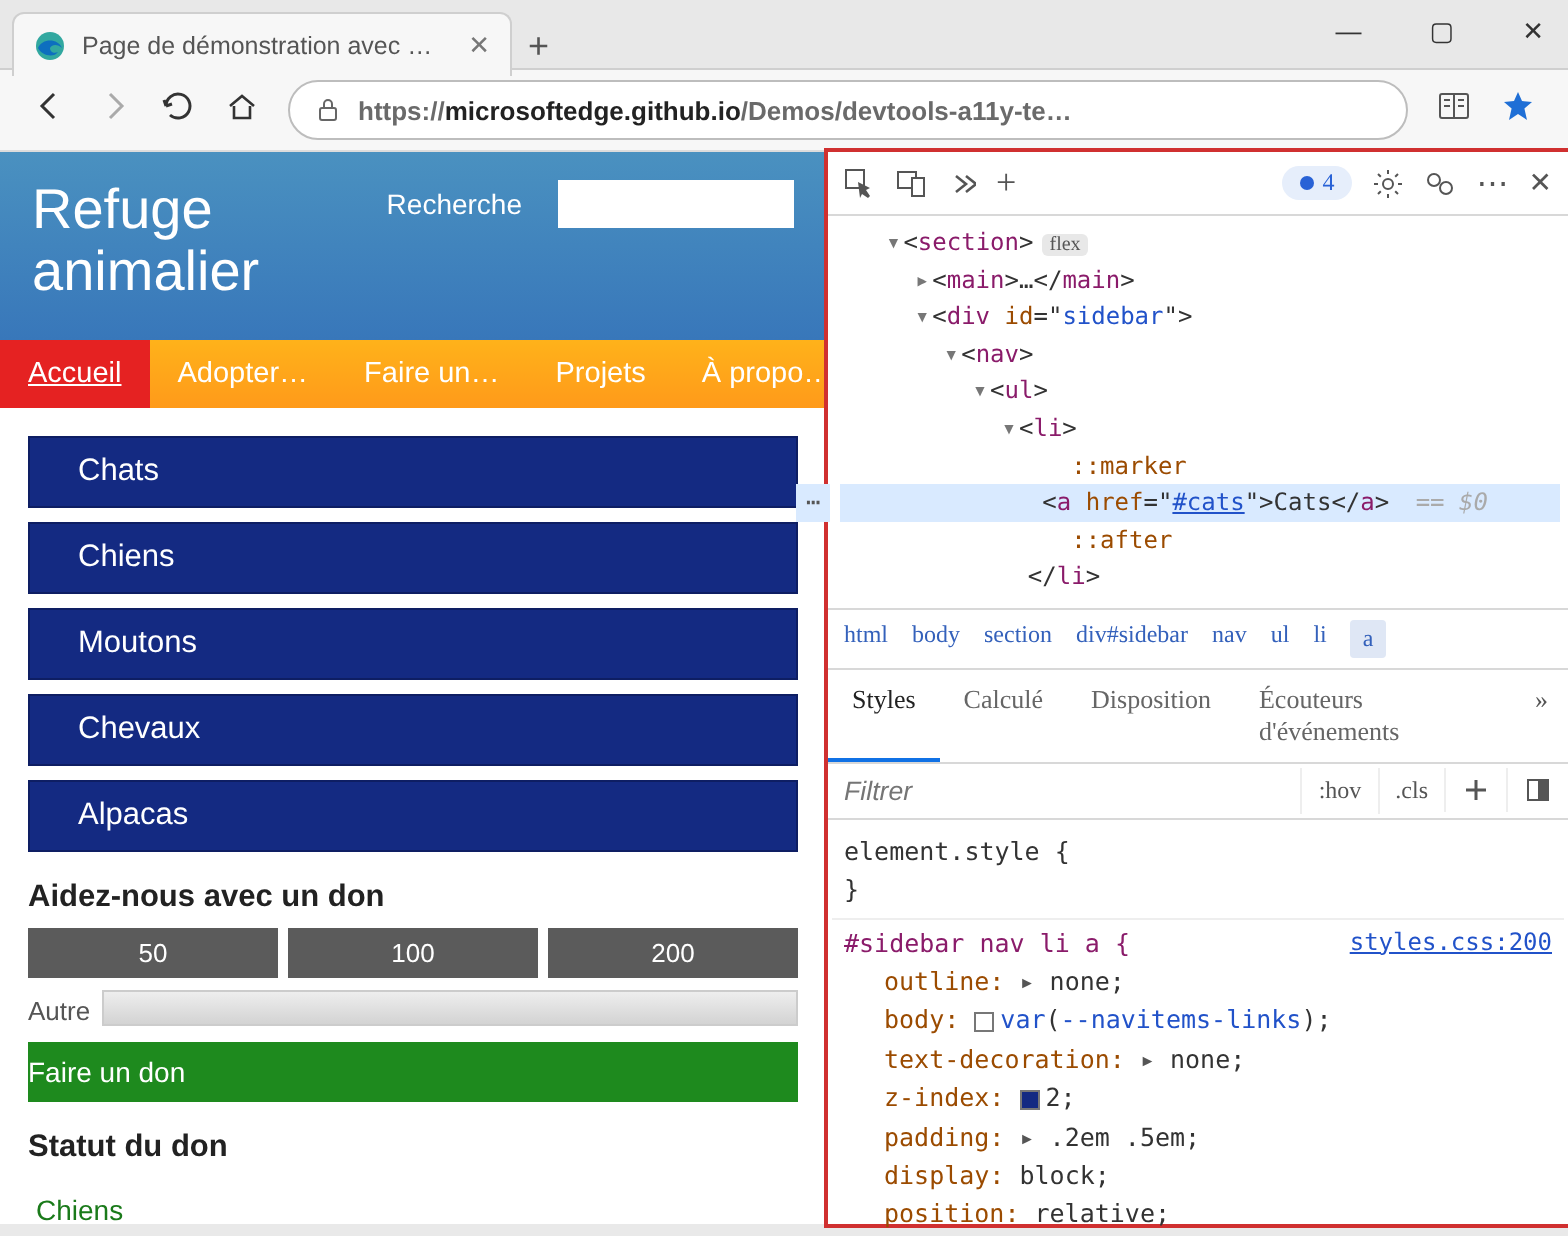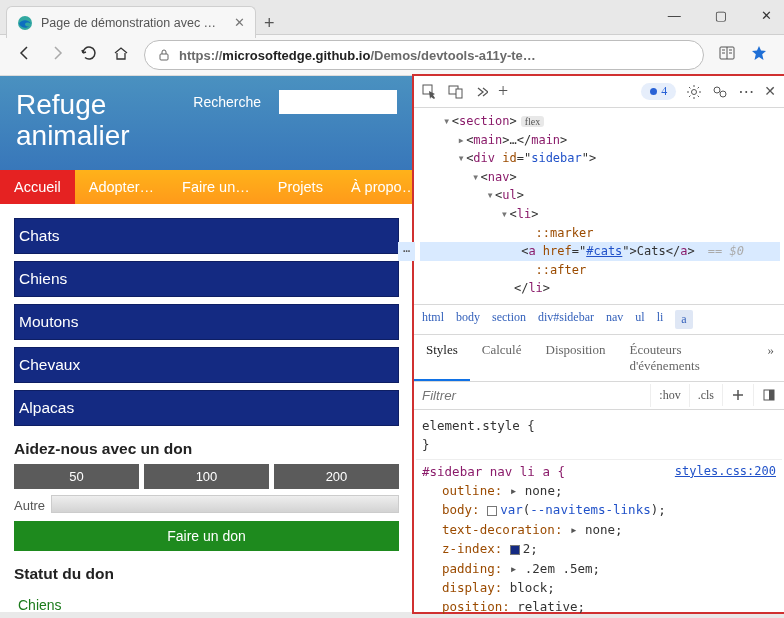--- a/index.html
+++ b/index.html
@@ -28,34 +28,34 @@
   
   .page { width: 414px; background: #fff; border-right: 1px solid #cfcfcf; overflow: hidden; }
   .banner { background: linear-gradient(#4a91c0, #3877ba); color: #fff; padding: 14px 16px 18px; display: grid; grid-template-columns: 150px 1fr auto; align-items: center; column-gap: 10px; row-gap: 6px; }
   .banner h1 { grid-column: 1; grid-row: 1 / span 2; font-size: 28px; font-weight: 300; line-height: 1.1; }
   .banner .searchlbl { grid-column: 2; grid-row: 1; font-size: 14px; text-align: right; padding-right: 8px; align-self: center; }
   .banner input { grid-column: 3; grid-row: 1; width: 118px; height: 24px; border: none; background: #fff; }
   .banner .go { grid-column: 3; grid-row: 2; background: #2e8a2e; color: #fff; border: 1px solid #1c6b1c; padding: 5px 14px; font-size: 14px; cursor: pointer; justify-self: end; }
 
   .tabs { display: flex; background: linear-gradient(#ffb21a, #ff9a1a); color: #fff; font-size: 14.5px; }
   .tabs .t { padding: 9px 14px; cursor: pointer; white-space: nowrap; position: relative; }
-  .tabs .t.active { background: #e52222; }
+  .tabs .t.active { background: #e52222; text-decoration: underline; }
   .tabs .t.active::after { content: ""; position: absolute; left: 50%; bottom: -8px; margin-left: -8px; border: 8px solid transparent; border-top-color: #e52222; }
 
   .list { padding: 14px 14px 0; display: flex; flex-direction: column; gap: 7px; }
-  .list .item { background: #142a82; color: #fff; padding: 8px 4px; font-size: 15.5px; font-weight: 500; border: 1px solid #0e1e63; cursor: pointer; }
+  .list .item { background: #142a82; color: #fff; padding: 8px 24px; font-size: 15.5px; font-weight: 500; border: 1px solid #0e1e63; cursor: pointer; }
 
   .section { padding: 14px 14px 0; }
   .section h2 { font-size: 15.5px; font-weight: 700; color: #222; margin-bottom: 6px; }
   .donate { display: flex; gap: 5px; }
   .donate .db { flex: 1; background: #5b5b5b; color: #fff; text-align: center; padding: 5px 0; font-size: 13px; cursor: pointer; }
   .otherrow { display: flex; margin-top: 6px; }
   .otherrow .lbl { font-size: 13px; color: #555; padding: 3px 6px 0 0; }
   .otherrow .bar { flex: 1; height: 18px; background: linear-gradient(#eee, #d3d3d3); border: 1px solid #ccc; }
-  .makedon { margin-top: 8px; background: #1e8a1e; color: #fff; text-align: center; padding: 7px 16px; font-size: 14px; cursor: pointer; }
+  .makedon { margin-top: 8px; background: #1e8a1e; color: #fff; text-align: left; padding: 7px 0; font-size: 14px; cursor: pointer; }
   .statlist .sitem { color: #1a7a1a; padding: 8px 4px; font-size: 14px; border-bottom: 1px solid #eee; }
 
   
   .devtools { flex: 1; background: #fff; outline: 2px solid #d03030; position: relative; font-family: Consolas, monospace; font-size: 12px; color: #333; }
   .dt-top { height: 32px; border-bottom: 1px solid #d8d8d8; display: flex; align-items: center; padding: 0 8px; gap: 10px; font-family: "Segoe UI"; }
   .dt-top .spacer { flex: 1; }
   .dt-top .icon { cursor: pointer; color: #555; display: flex; align-items: center; }
   .dt-top .issues { background: #e6eefb; color: #2962d6; border-radius: 10px; padding: 1px 9px; font-size: 12px; display: inline-flex; align-items: center; gap: 4px; cursor: pointer; }
   .dt-top .dot { width: 7px; height: 7px; border-radius: 50%; background: #2962d6; display: inline-block; }
 

